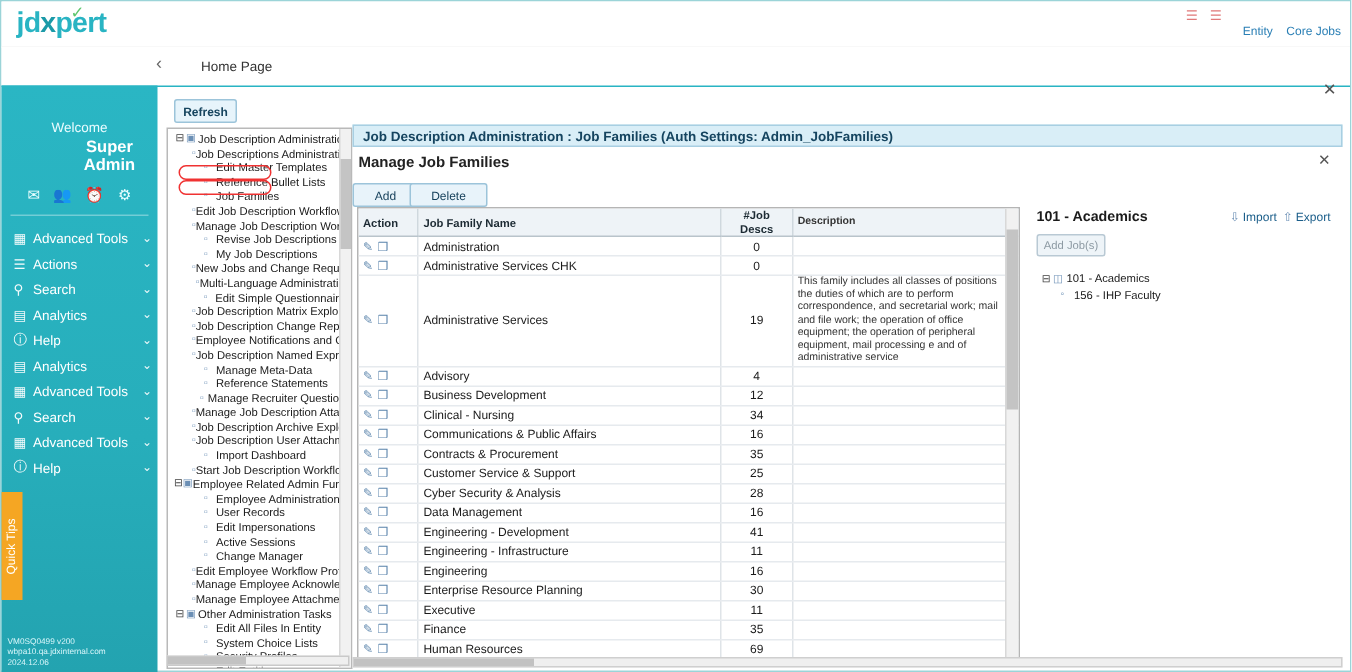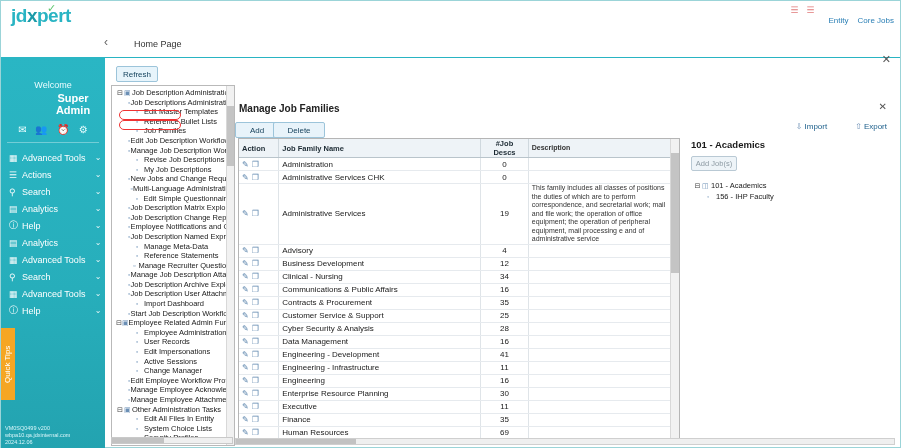--- a/index.html
+++ b/index.html
@@ -37,21 +37,21 @@
   .lp-sep{height:1px;background:rgba(255,255,255,.35);margin:7px 6px 0 6px;}
   .lp-menu{margin-top:6px;}
   .lp-item{display:flex;align-items:center;height:17px;padding-left:8px;font-size:9px;color:#fff;}
   .lp-item .ic{width:13px;font-size:9px;opacity:.95;}
   .lp-item .lbl{flex:1;}
   .lp-item .chev{width:14px;text-align:center;font-size:8px;opacity:.9;}
   .quicktips{position:absolute;left:0;bottom:48px;width:14px;height:72px;background:#f5a623;color:#fff;font-size:8px;writing-mode:vertical-rl;transform:rotate(180deg);text-align:center;line-height:14px;}
   .ver{position:absolute;left:4px;bottom:2px;font-size:5.5px;color:#d8f6fa;line-height:7px;}
 
   
-  .refreshbtn{position:absolute;left:115px;top:65px;width:40px;height:14px;font-size:8px;background:#e7f4fb;border:1px solid #9cc4da;border-radius:2px;color:#17455f;display:flex;align-items:center;justify-content:center;}
+  .refreshbtn{position:absolute;left:115px;top:65px;width:40px;height:14px;font-size:8px;background:#e7f4fb;border:1px solid #9cc4da;border-radius:2px;color:#17455f;display:flex;align-items:center;justify-content:center;font-weight:bold;}
   .close-x-1{position:absolute;right:9px;top:52px;font-size:11px;color:#555;}
 
   
   .treepane{position:absolute;left:110px;top:84px;width:122px;height:359px;background:#fff;border:1px solid #b9b9b9;overflow:hidden;}
   .tree{padding:2px 0 0 2px;}
   .tnode{display:flex;align-items:flex-start;font-size:7.5px;line-height:9.6px;color:#1a1a1a;height:9.6px;white-space:nowrap;}
   .tnode .exp{width:8px;font-size:7px;color:#444;text-align:center;}
   .tnode .tic{width:8px;font-size:7px;color:#6b8fb5;}
   .lvl1{padding-left:2px;}
   .lvl2{padding-left:14px;}
@@ -63,21 +63,21 @@
   .tree-vscroll .thumb{position:absolute;top:20px;left:0;width:7px;height:60px;background:#c4c4c4;}
 
   
   .content{position:absolute;left:234px;top:82px;width:660px;height:362px;background:#fff;}
   .content-title{position:absolute;left:0;top:0;width:100%;height:15px;background:#d9eef7;border:1px solid #a8cfe2;box-sizing:border-box;font-size:9px;font-weight:bold;color:#15445f;padding:2px 0 0 6px;}
   .close-x-2{position:absolute;right:8px;top:18px;font-size:10px;color:#555;}
   .mgr-title{position:absolute;left:4px;top:20px;font-size:10px;font-weight:bold;color:#222;}
   .btn{display:inline-flex;align-items:center;justify-content:center;height:14px;font-size:8px;background:#e8f3fa;border:1px solid #9cc4da;border-radius:2px;color:#123d58;padding:0 7px;}
   .btn-add{position:absolute;left:0;top:39px;width:28px;}
   .btn-del{position:absolute;left:38px;top:39px;width:36px;}
-  .imp-exp{position:absolute;right:8px;top:39px;display:flex;gap:28px;font-size:8px;color:#1b5e8a;}
+  .imp-exp{position:absolute;right:8px;top:57px;display:flex;gap:4px;font-size:8px;color:#1b5e8a;}
   .imp-exp i{font-style:normal;color:#6b8fb5;margin-right:2px;}
 
   
   .tablewrap{position:absolute;left:3px;top:55px;width:440px;height:300px;border:1px solid #b5b5b5;background:#fff;overflow:hidden;}
   table{border-collapse:collapse;width:100%;font-size:8px;}
   thead th{background:#eef3f7;border-right:1px solid #cfd8de;border-bottom:1px solid #b9c4cb;text-align:left;font-weight:bold;color:#1c2a33;height:11px;padding:0 3px;font-size:7.5px;}
   tbody td{border-right:1px solid #dfe4e8;border-bottom:1px solid #e6eaee;height:12px;padding:0 3px;color:#1a1a1a;vertical-align:middle;}
   .c-act{width:34px;margin-left:20px;}
   .c-act .ic{color:#5d86ad;font-size:8px;margin-right:3px;}
   .c-name{width:205px;}
@@ -395,20 +395,21 @@
         <div class="thumb"></div>
       </div>
   </div>
   <div class="hl-bullet"></div>
   <div class="hl-jobfam"></div>
   <div class="scrollx">
       <div class="thumb"></div>
     </div>
 
   <div class="content">
+    <div class="content-title">Job Description Administration : Job Families (Auth Settings: Admin_JobFamilies)</div>
     <div class="close-x-2">✕</div>
     <div class="mgr-title">Manage Job Families</div>
 
     <div class="btn btn-add">Add</div>
     <div class="btn btn-del">Delete</div>
     <div class="imp-exp">
       <span><i>⇩</i><span>Import</span></span>
       <span><i>⇧</i><span>Export</span></span>
     </div>
 

